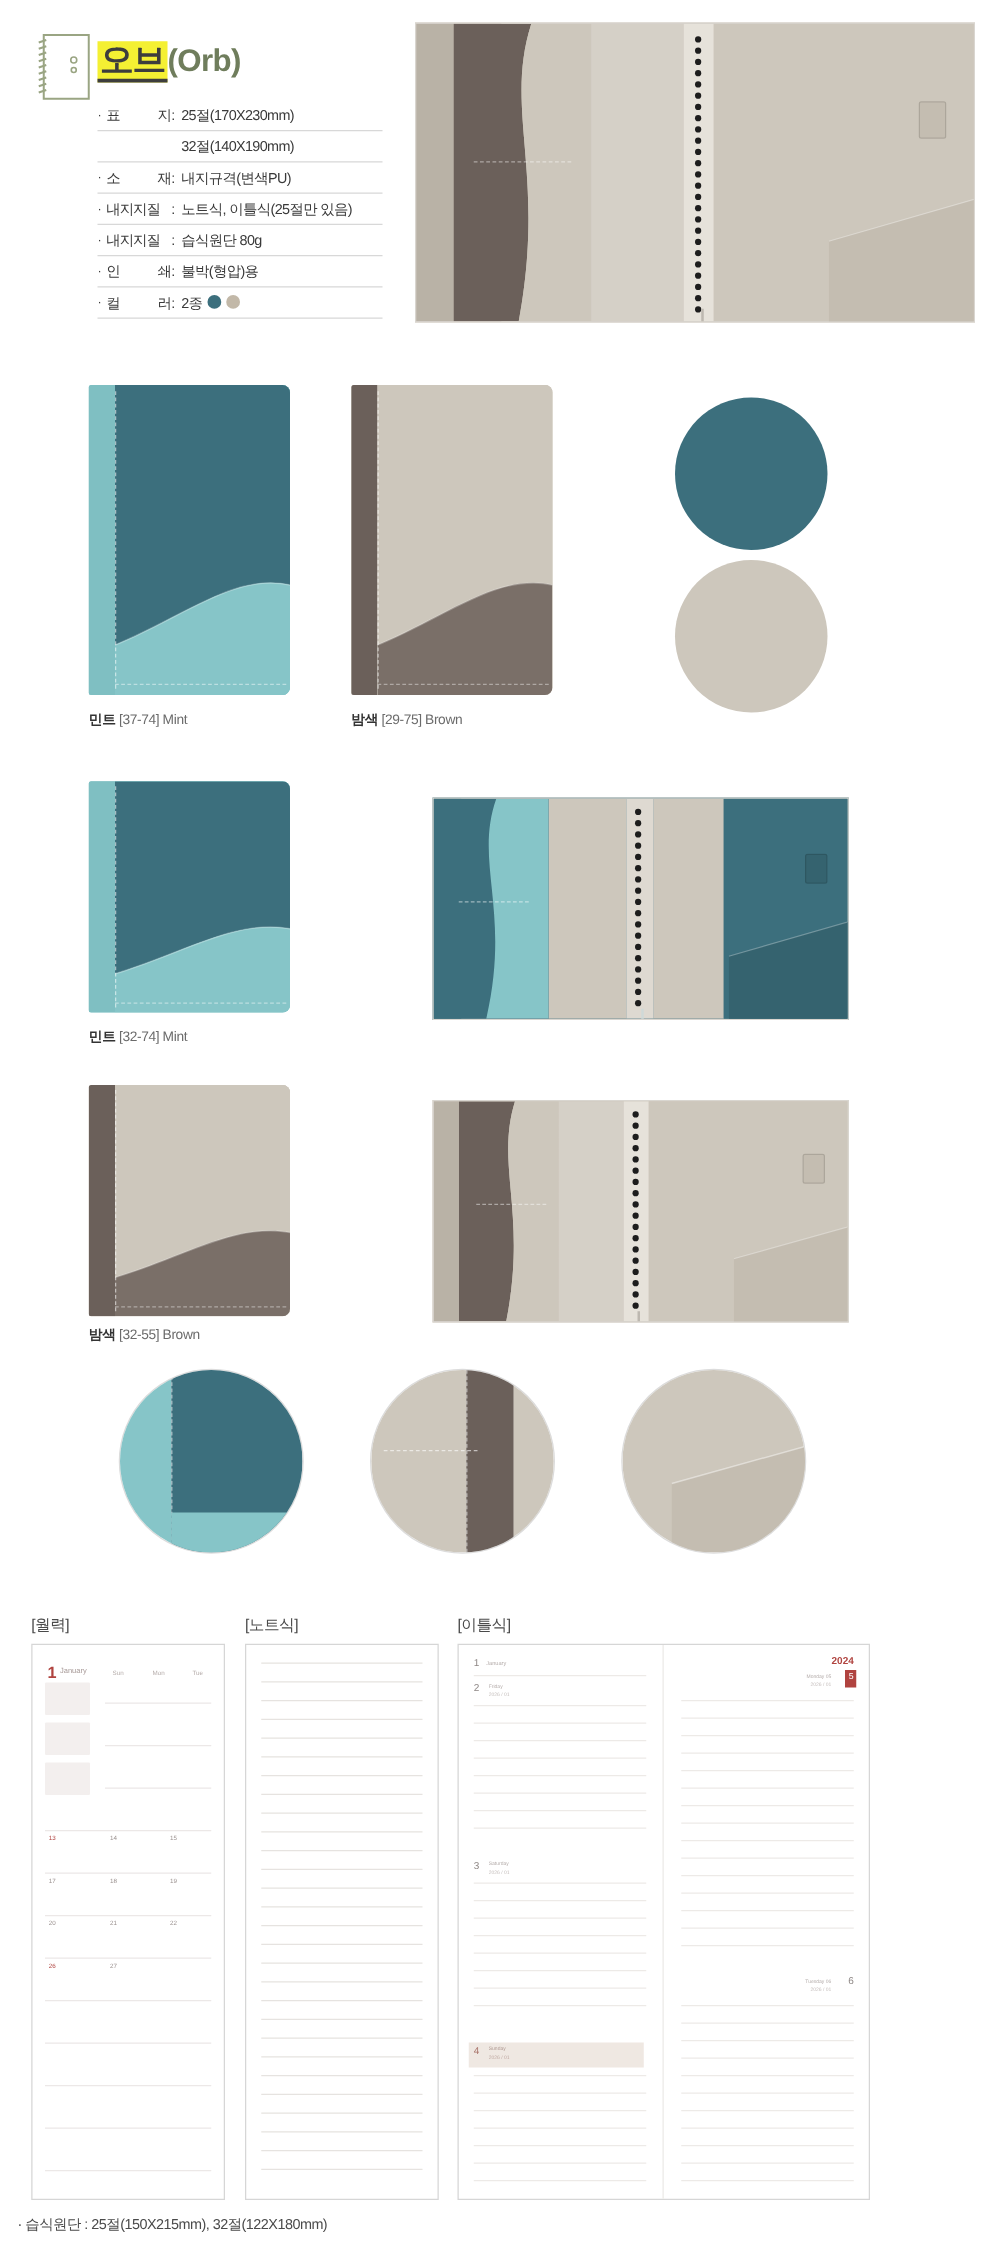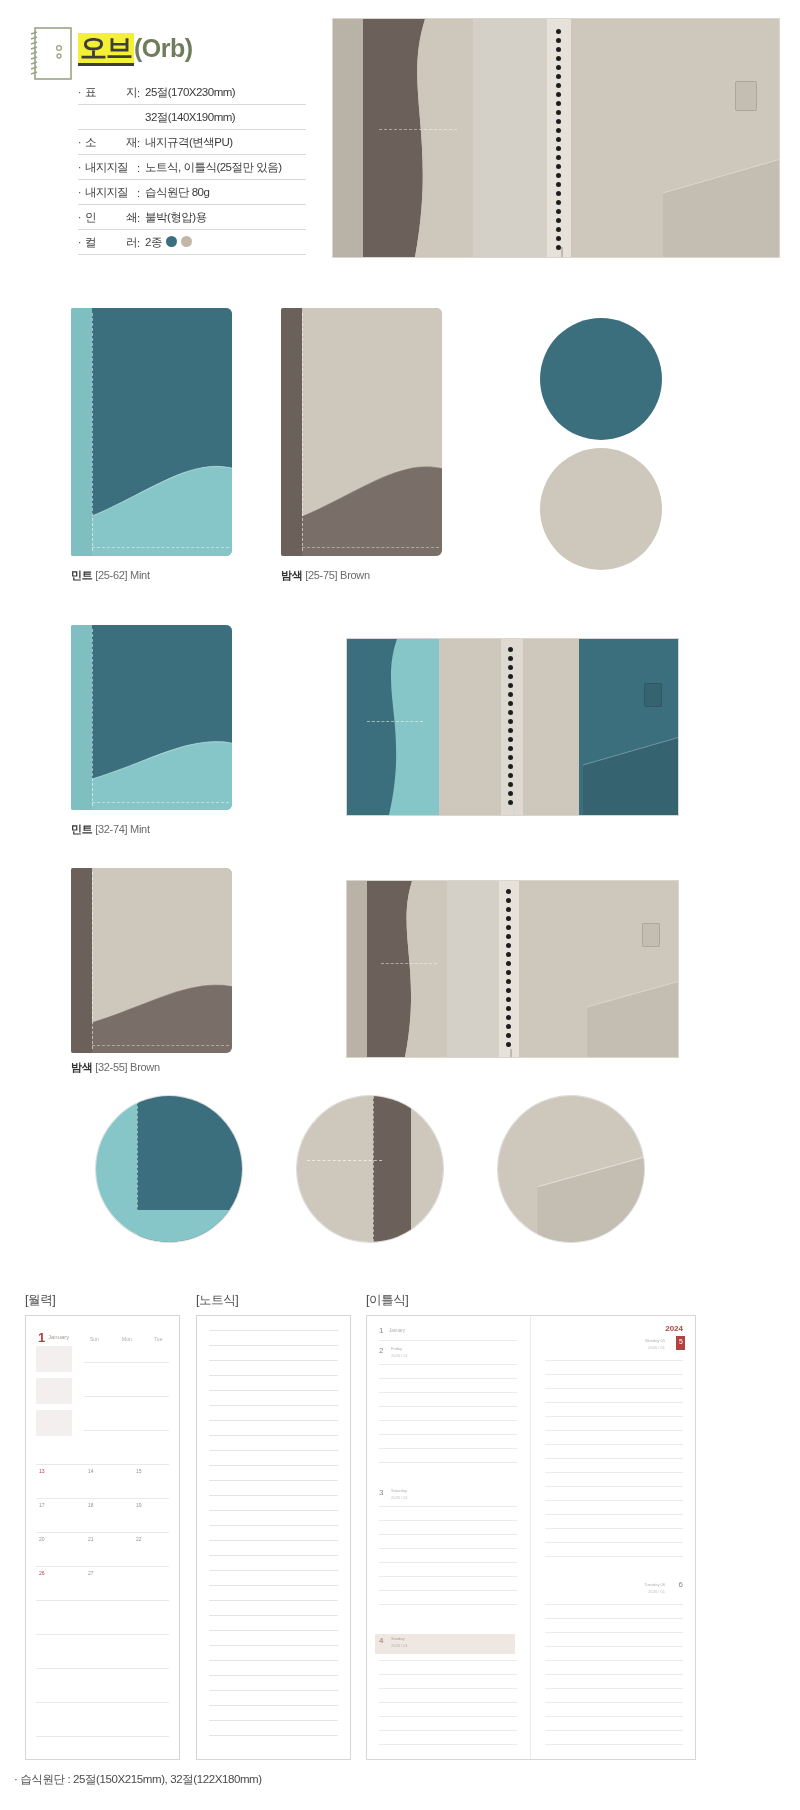--- a/index.html
+++ b/index.html
@@ -244,38 +244,38 @@
     <svg style="position:absolute;left:13%;top:0;width:87%;height:100%" viewBox="0 0 140 248" preserveAspectRatio="none">
       <path d="M0 0 L140 0 L140 160 C96 150 54 186 0 208 Z" fill="#3c6f7d"></path>
       <path d="M140 160 C96 150 54 186 0 208 L0 248 L140 248 Z" fill="#86c5c8"></path>
       <path d="M140 160 C96 150 54 186 0 208" stroke="rgba(255,255,255,0.28)" stroke-width="1.2" fill="none"></path>
     </svg>
     <div class="stitch"></div>
     <div style="position:absolute;left:13%;right:3px;bottom:8px;height:1px;border-top:1px dashed rgba(255,255,255,0.45);"></div>
   </div>
   <div class="caption" style="left:71px; top:568px;">
     <b>민트</b>
-    <span>[25-62]</span>
+    <span>[37-74]</span>
     <span>Mint</span>
   </div>
 
   <div class="art cover" style="left:281px; top:308px; width:161px; height:248px; background:#cdc7bc;">
     <div class="spine" style="background:#6b605a;"></div>
     <div class="body" style="background:#cdc7bc;"></div>
     <svg style="position:absolute;left:13%;top:0;width:87%;height:100%" viewBox="0 0 140 248" preserveAspectRatio="none">
       <path d="M0 0 L140 0 L140 160 C96 150 54 186 0 208 Z" fill="#cdc7bc"></path>
       <path d="M140 160 C96 150 54 186 0 208 L0 248 L140 248 Z" fill="#7a6f68"></path>
       <path d="M140 160 C96 150 54 186 0 208" stroke="rgba(255,255,255,0.25)" stroke-width="1.2" fill="none"></path>
     </svg>
     <div class="stitch"></div>
     <div style="position:absolute;left:13%;right:3px;bottom:8px;height:1px;border-top:1px dashed rgba(255,255,255,0.4);"></div>
   </div>
   <div class="caption" style="left:281px; top:568px;">
     <b>밤색</b>
-    <span>[25-75]</span>
+    <span>[29-75]</span>
     <span>Brown</span>
   </div>
 
   <div class="circle-swatch" style="left:540px; top:318px; width:122px; height:122px; background:#3c6f7d;"></div>
   <div class="circle-swatch" style="left:540px; top:448px; width:122px; height:122px; background:#cdc7bc;"></div>
 
   <div class="art cover" style="left:71px; top:625px; width:161px; height:185px; background:#86c5c8;">
     <div class="spine" style="background:#7fbfc2;"></div>
     <div class="body" style="background:#86c5c8;"></div>
     <svg style="position:absolute;left:13%;top:0;width:87%;height:100%" viewBox="0 0 140 185" preserveAspectRatio="none">

